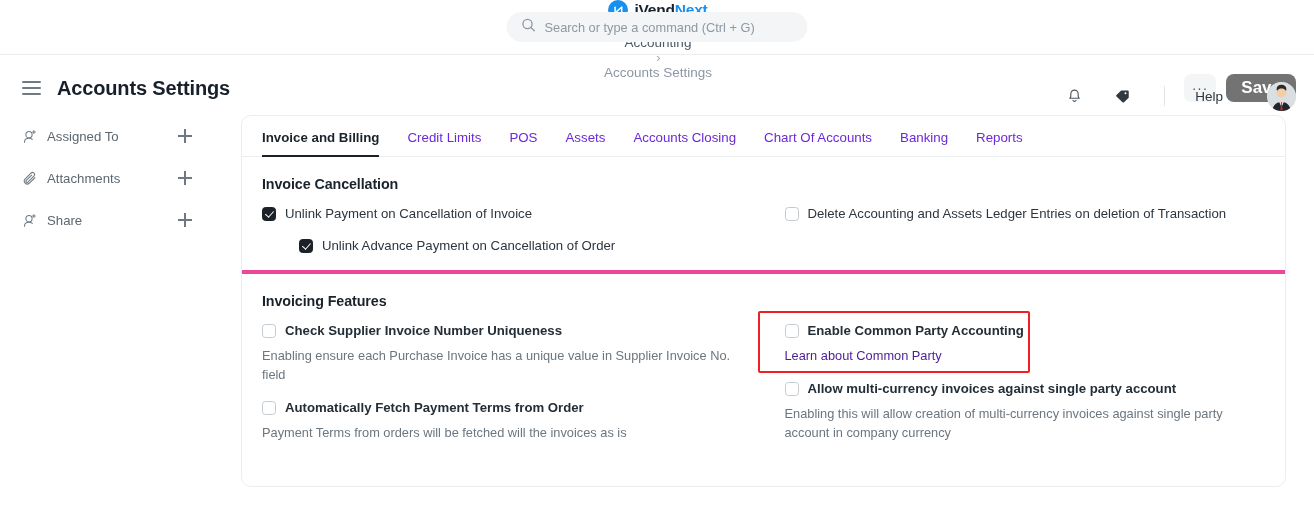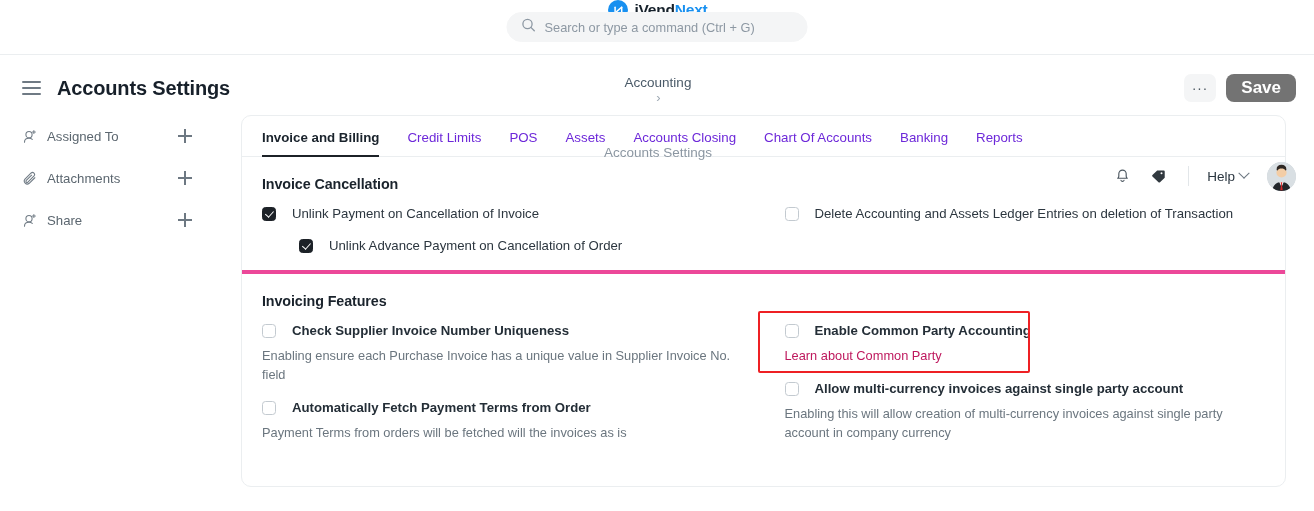--- a/index.html
+++ b/index.html
@@ -37,21 +37,20 @@
   .brand-text .b1 { color: #16212b; }
   .brand-text .b2 { color: #1890f0; }
 
   .crumb-sep {
     color: #9da8b2; font-size: 13px; margin: 0 10px 0 11px;
     user-select: none;
   }
   .crumb {
     font-size: 13.5px; color: #4a5a68; text-decoration: none;
     white-space: nowrap;
-    margin-top: 40px;
   }
   .crumb.muted { color: #8c97a2; }
 
   .nav-center {
     position: absolute; left: 50%; transform: translateX(-50%);
     top: 12px;
   }
   .searchbox {
     width: 301px; height: 30px;
     background: #f4f5f6; border-radius: 15px;
@@ -61,21 +60,21 @@
   }
   .searchbox input {
     border: 0; background: transparent; outline: none;
     font-family: inherit; font-size: 12.8px; color: #4a5a68;
     width: 100%;
   }
   .searchbox input::placeholder { color: #8d98a3; }
 
   .nav-right {
     margin-left: auto;
-    display: flex; align-items: center; gap: 4px; justify-content: space-between;
+    display: flex; align-items: center; gap: 16px; justify-content: space-between;
   }
   .nav-icon-btn {
     width: 32px; height: 32px; border-radius: 6px;
     display: flex; align-items: center; justify-content: center;
     cursor: pointer;
   }
   .nav-divider {
     width: 1px; height: 20px; background: #e2e6e9; margin: 0 12px 0 10px;
   }
   .help-btn {
@@ -175,21 +174,21 @@
   .section-title {
     font-size: 14.3px; font-weight: 700; color: #1a232c;
     margin-bottom: 14px; letter-spacing: -0.1px;
   }
   .grid2 { display: flex; }
   .col { width: 50%; padding-right: 24px; }
   .col.right { padding-right: 0; padding-left: 21px; }
 
   .field { margin-bottom: 16px; position: relative; }
   .field.tight { margin-bottom: 12px; padding-left: 37px; }
-  .chkrow { display: flex; align-items: flex-start; gap: 16px; cursor: pointer; }
+  .chkrow { display: flex; align-items: flex-start; gap: 9px; cursor: pointer; }
   .chk {
     width: 14px; height: 14px; border-radius: 3.5px;
     border: 1.3px solid #c3cad0; background: #fff;
     flex: 0 0 auto; margin-top: 1px; position: relative; cursor: pointer;
   }
   .chk.on { background: #1c2127; border-color: #1c2127; }
   .chk.on::after {
     content: ""; position: absolute; left: 4px; top: 1px;
     width: 3.5px; height: 7px;
     border-right: 1.8px solid #fff; border-bottom: 1.8px solid #fff;
@@ -197,21 +196,21 @@
   }
   .chk-label {
     font-size: 13.2px; color: #2c363f; line-height: 16px;
   }
   .chk-label.bold { font-weight: 600; color: #242e37; }
   .help-text {
     font-size: 12.8px; color: #6b767f; line-height: 19px;
     margin-top: 7px;
   }
   .link-text {
-    font-size: 12.8px; color: #be185d; line-height: 19px;
+    font-size: 12.8px; color: #4c1d95; line-height: 19px;
     margin-top: 7px; cursor: pointer;
   }
 
   
   .highlight-box {
     position: absolute;
     left: -27px; top: -12px; width: 272px; height: 62px;
     border: 2.5px solid #ee2024; border-radius: 2px;
     pointer-events: none;
   }

